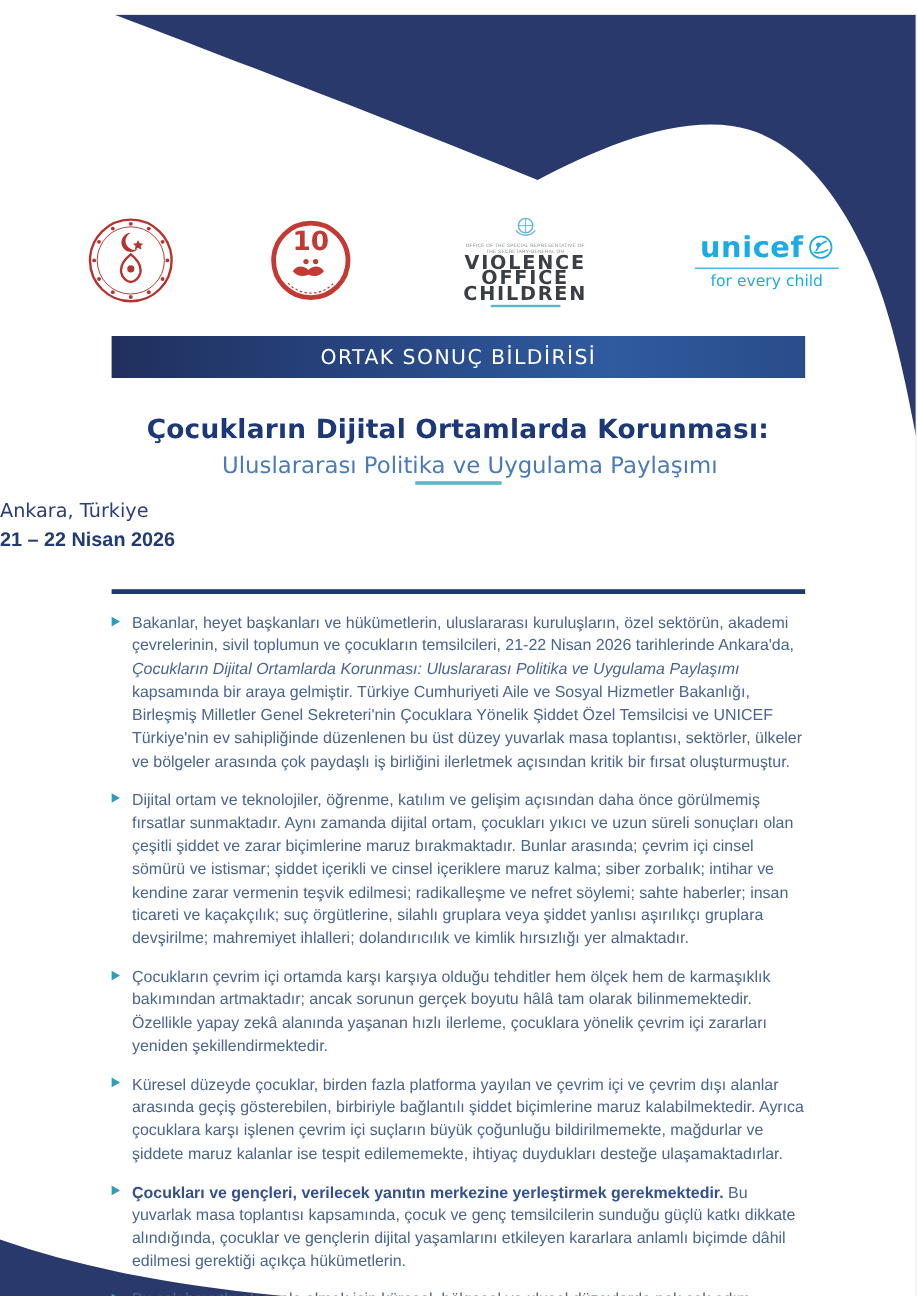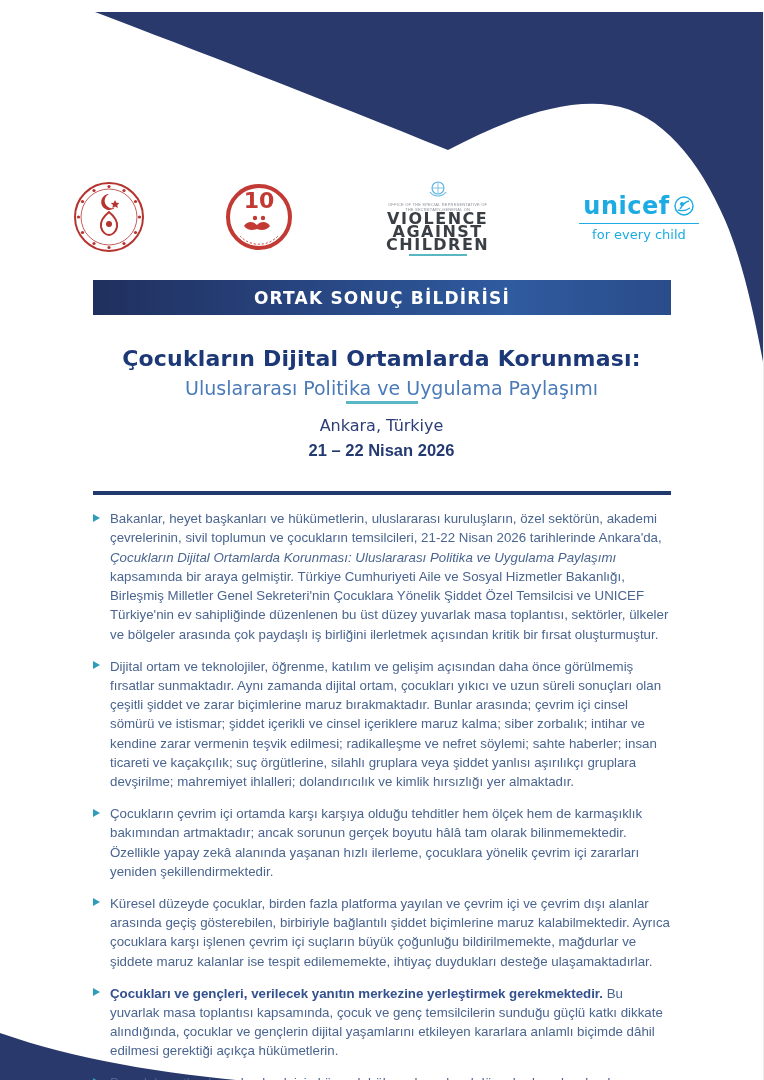--- a/index.html
+++ b/index.html
@@ -33,31 +33,31 @@
   .unicef .word { font-size:24px; color:#1cabe2; font-family:"DejaVu Sans", sans-serif; font-weight:bold; letter-spacing:0.5px; }
   .unicef .rule { width:100%; height:1px; background:#1cabe2; margin:3px 0 3px; }
   .unicef .tag { font-size:13px; color:#1cabe2; font-family:"DejaVu Sans", sans-serif; }
 
   .banner {
     position:absolute; top:268px; left:93px; right:92px; height:35px; z-index:3;
     background:linear-gradient(to right,#202f5d 0%,#27447f 35%,#2f5b9f 72%,#2a4c8a 100%);
     display:flex; align-items:center; justify-content:center;
   }
   .banner-text {
-    color:#ffffff; font-weight:bold; font-size:17px; letter-spacing:1.2px;
+    color:#ffffff; font-weight:normal; font-size:17px; letter-spacing:1.2px;
     font-family:"DejaVu Sans", sans-serif;
   }
 
   .title-block { position:absolute; top:334px; left:0; right:0; text-align:center; z-index:3; }
   .title { font-size:22px; font-weight:bold; color:#1d3877; font-family:"DejaVu Sans", sans-serif; letter-spacing:0.2px; }
   .subtitle { font-size:19px; color:#4a7ab8; margin-top:6px; font-family:"DejaVu Sans", sans-serif;padding-left:20px; }
 
   .teal-divider { position:absolute; top:389px; left:50%; transform:translateX(-50%); width:72px; height:3px; background:#5ab8c6; z-index:3; }
 
-  .loc-block { position:absolute; top:404px; left:0; right:0; text-align:center; z-index:3; }
+  .loc-block { position:absolute; top:404px; left:0; right:0; z-index:3; }
   .location { font-size:16px; color:#2c3e75; font-family:"DejaVu Sans", sans-serif; }
   .dates { font-size:16.5px; font-weight:bold; color:#233a72; margin-top:6px; font-family:Liberation Sans, sans-serif; }
 
   .top-rule { position:absolute; top:479px; left:93px; right:92px; height:4px; background:#203a6d; z-index:3; }
 
   .body-text { position:absolute; top:497px; left:93px; right:90px; z-index:3; }
   .para { display:flex; margin-bottom:12.5px; }
   .bullet {
     flex:0 0 17px; margin-top:4.5px;
     width:0; height:0;
@@ -123,21 +123,21 @@
     <div class="logo-box vac">
       <svg class="un-emblem" width="22" height="22" viewBox="0 0 22 22">
         <circle cx="11" cy="10" r="6" fill="none" stroke="#62b6e0" stroke-width="1.2"></circle>
         <line x1="5" y1="10" x2="17" y2="10" stroke="#62b6e0" stroke-width="0.8"></line>
         <line x1="11" y1="4" x2="11" y2="16" stroke="#62b6e0" stroke-width="0.8"></line>
         <path d="M3,14 a10,10 0 0 0 16,0" fill="none" stroke="#62b6e0" stroke-width="1.2"></path>
       </svg>
       <div class="tiny">OFFICE OF THE SPECIAL REPRESENTATIVE OF</div>
       <div class="tiny">THE SECRETARY-GENERAL ON</div>
       <div class="big">VIOLENCE</div>
-      <div class="big">AGAINST</div>
+      <div class="big">OFFICE</div>
       <div class="big">CHILDREN</div>
       <div class="underline"></div>
     </div>
 
     <div class="logo-box unicef">
       <div class="word-row">
         <span class="word">unicef</span>
         <svg width="22" height="22" viewBox="0 0 22 22">
           <circle cx="11" cy="11" r="9" fill="none" stroke="#1cabe2" stroke-width="1.4"></circle>
           <path d="M7,14 q4,-7 9,-8" fill="none" stroke="#1cabe2" stroke-width="1.4"></path>

